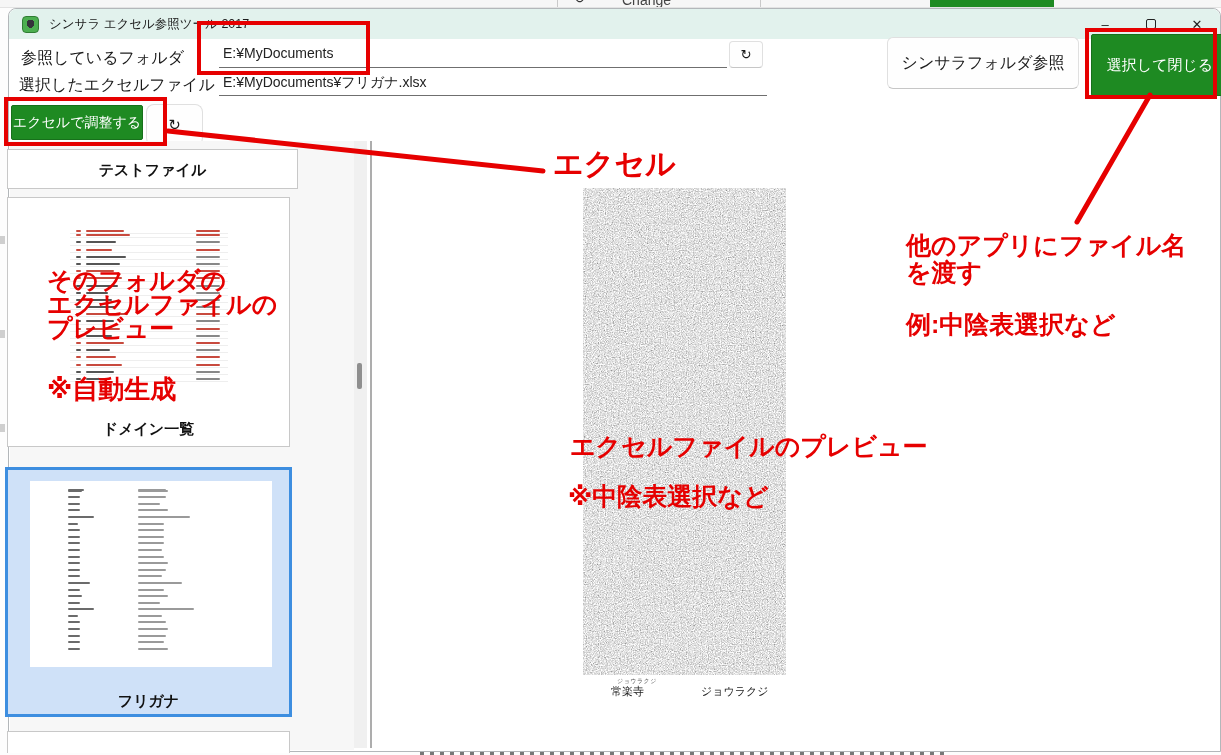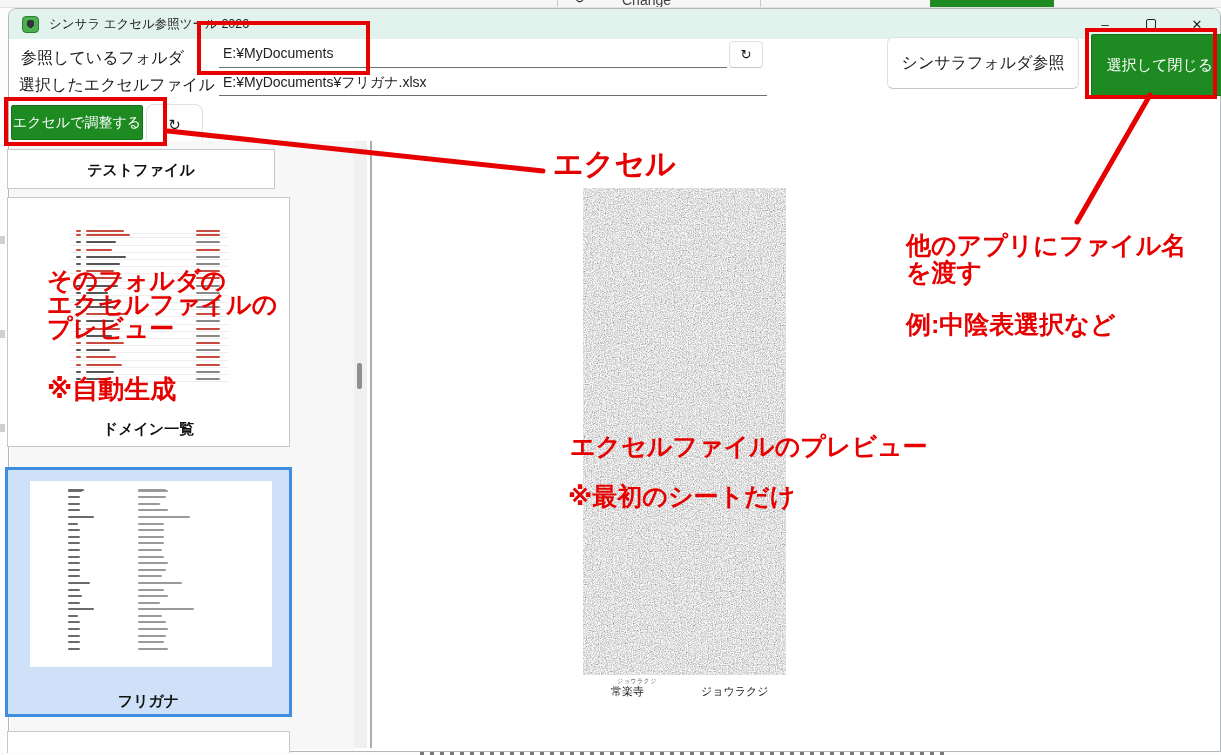--- a/index.html
+++ b/index.html
@@ -85,21 +85,21 @@
   </div>
   <div class="bg-bottom"></div>
   <div class="bg-left-mark" style="left:0;top:236px"></div>
   <div class="bg-left-mark" style="left:0;top:330px"></div>
   <div class="bg-left-mark" style="left:0;top:424px"></div>
 
   <div id="window">
 
     <div class="titlebar">
       <span class="app-icon"></span>
-      <span class="title-text">シンサラ エクセル参照ツール 2026</span>
+      <span class="title-text">シンサラ エクセル参照ツール 2017</span>
       <div class="win-controls">
         <div class="win-btn">–</div>
         <div class="win-btn">
             <span class="maxbox"></span>
           </div>
         <div class="win-btn">✕</div>
       </div>
     </div>
 
     <span class="lbl" style="left:12px;top:39px">参照しているフォルダ</span>
@@ -109,21 +109,21 @@
     <div class="btn-green" style="left:1082px;top:25px;width:138px;height:62px;font-size:15px">選択して閉じる</div>
 
     <span class="lbl" style="left:10px;top:66px">選択したエクセルファイル</span>
     <div class="uinput" style="left:210px;top:61px;width:548px;height:26px;border-bottom-width:1px">E:¥MyDocuments¥フリガナ.xlsx</div>
 
     <div class="btn-white" style="left:137px;top:95px;width:57px;height:42px;border-radius:8px;font-size:15px">↻</div>
     <div class="btn-green" style="left:2px;top:96px;width:132px;height:35px;font-size:14px">エクセルで調整する</div>
 
     <div class="sidebar-bg"></div>
 
-    <div class="card" style="left:-2px;top:140px;width:268px;height:40px">
+    <div class="card" style="left:-2px;top:140px;width:291px;height:40px">
       <span class="card-label" style="top:11px">テストファイル</span>
     </div>
 
     <div class="card" style="left:-2px;top:188px;width:283px;height:250px">
       <div class="thumb" id="dom-thumb" style="left:62px;top:26px;width:158px;height:162px">
           <div class="trow" style="height: 7.2px; top: 3px; border-bottom: 1px solid rgb(238, 238, 238);">
             <span style="left:6px;top:3px;width:5px;background:#c84a3e"></span>
             <span style="left:16px;top:3px;width:38px;background:#c84a3e"></span>
             <span style="right:8px;top:3px;width:24px;background:#c84a3e"></span>
           </div>
@@ -389,15 +389,15 @@
   <div class="red-text" style="left:47px;top:268px;font-size:25px;line-height:24px"><span>そのフォルダの</span><br><span>エクセルファイルの</span><br><span>プレビュー</span></div>
 
   <div class="red-text" style="left:47px;top:372px;font-size:26px">※自動生成</div>
 
   <div class="red-text" style="left:906px;top:232px;font-size:25px;line-height:27px"><span>他のアプリにファイル名</span><br><span>を渡す</span></div>
 
   <div class="red-text" style="left:906px;top:308px;font-size:25px">例:中陰表選択など</div>
 
   <div class="red-text" style="left:570px;top:430px;font-size:25px">エクセルファイルのプレビュー</div>
 
-  <div class="red-text" style="left:568px;top:480px;font-size:25px">※最初のシートだけ</div>
+  <div class="red-text" style="left:568px;top:480px;font-size:25px">※中陰表選択など</div>
 
 </div>
 
 </body></html>

